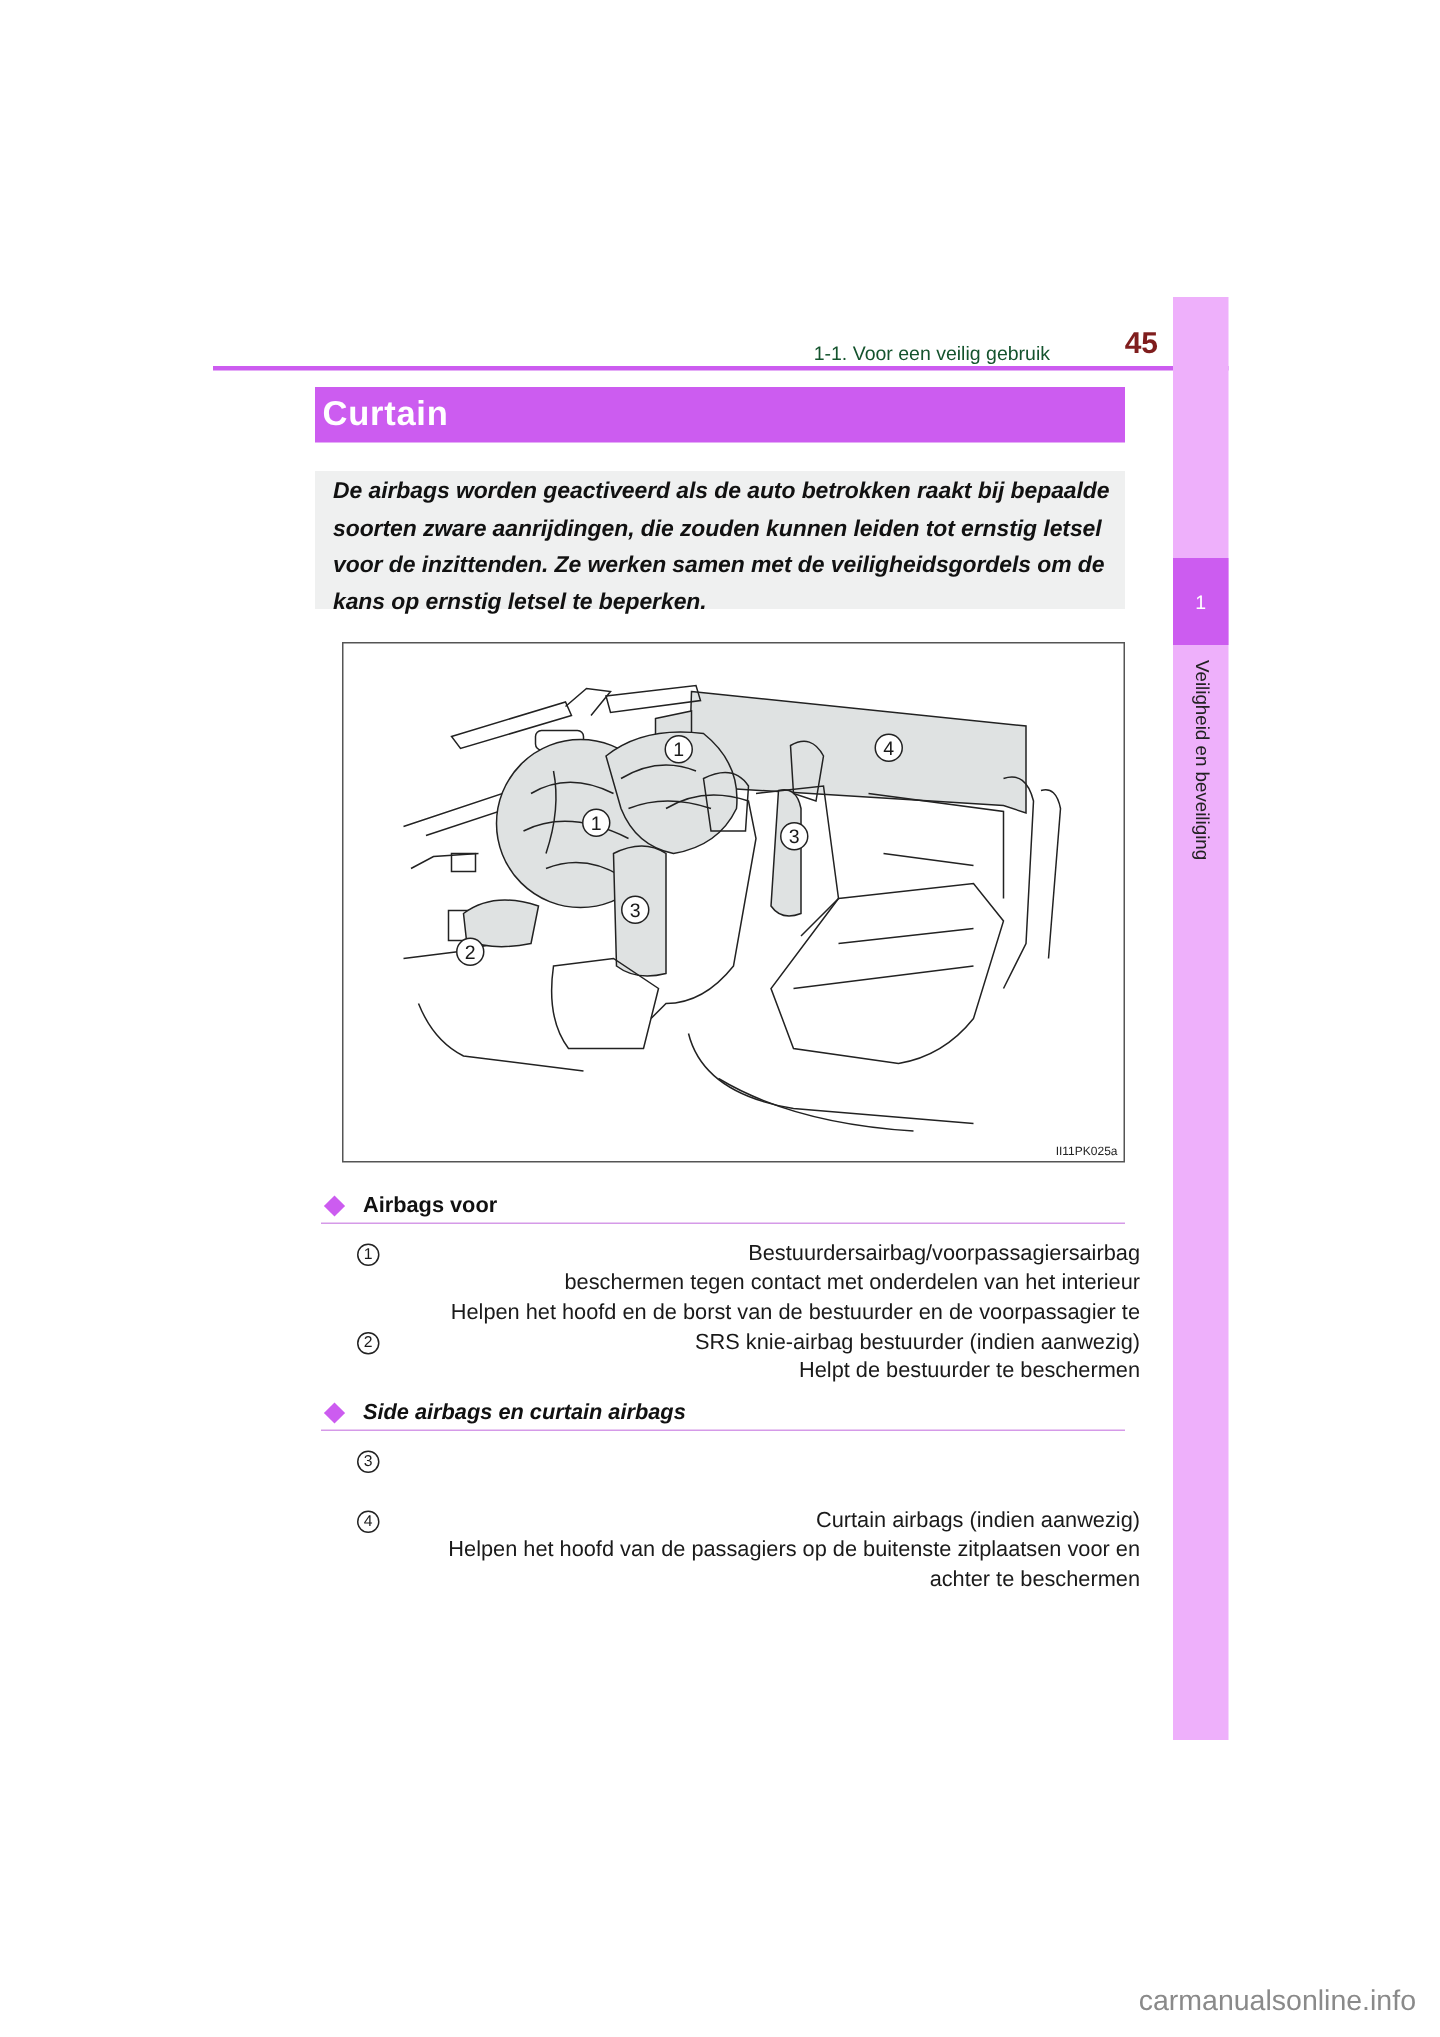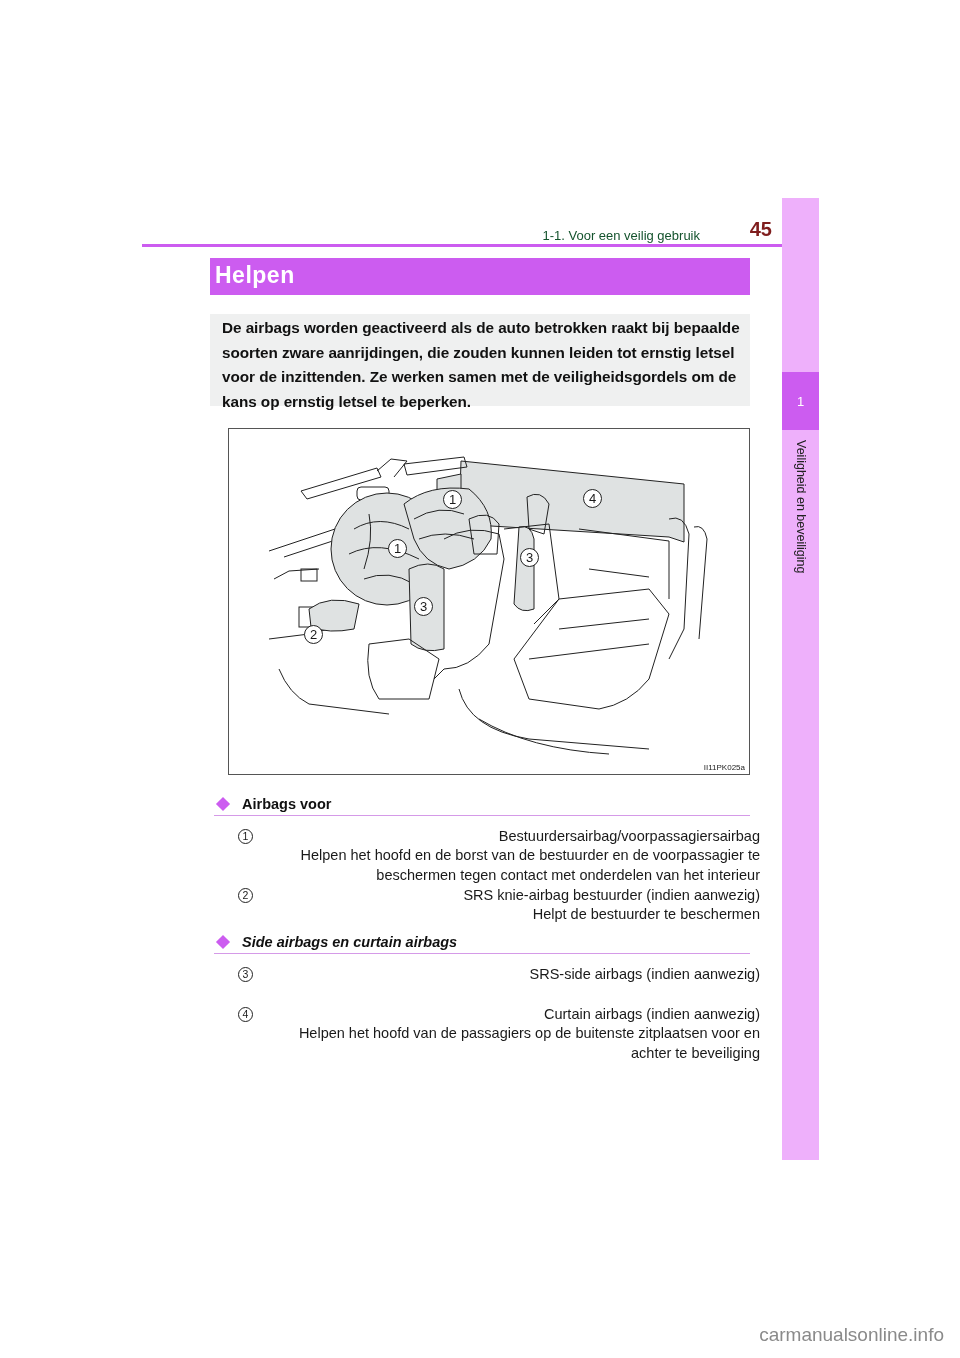--- a/index.html
+++ b/index.html
@@ -15,21 +15,21 @@
   .side-tab { position: absolute; left: 782px; top: 198px; width: 37px; height: 962px; background: #eeb0fb; }
   .side-tab-number { position: absolute; left: 0; top: 174px; width: 37px; height: 58px; background: #cc5cf0; color: #fff; font-size: 13px; display: flex; align-items: center; justify-content: center; }
   .side-tab-label { position: absolute; left: 4px; top: 242px; width: 29px; height: 150px; }
   .side-tab-label span { position: absolute; left: 50%; top: 0; transform-origin: 0 0; transform: rotate(90deg) translate(0, -50%); white-space: nowrap; font-size: 12.5px; color: #222; display:block; }
 
   
   .title-bar { position: absolute; left: 210px; top: 258px; width: 540px; height: 37px; background: #cc5cf0; }
   .title-bar h1 { position: absolute; left: 5px; top: 4px; font-size: 23px; font-weight: bold; color: #fff; letter-spacing: 0.5px; }
 
   
-  .intro-box { position: absolute; left: 210px; top: 314px; width: 540px; height: 92px; background: #eff0f0; padding: 2px 10px 0 12px; }
+  .intro-box { position: absolute; left: 210px; top: 314px; width: 540px; height: 92px; background: #eff0f0; padding: 2px 10px 0 12px; font-style: italic; }
   .intro-box p { font-size: 15.3px; font-weight: bold; line-height: 24.5px; color: #111; letter-spacing: -0.05px; }
 
   
   .figure { position: absolute; left: 228px; top: 428px; width: 522px; height: 347px; border: 1px solid #555; background: #fff; }
   .figure svg { position: absolute; left: 0; top: 0; }
   .figure-id { position: absolute; right: 4px; bottom: 2px; font-size: 8px; color: #222; margin-left: 20px; }
 
   
   .sec-head { position: absolute; left: 214px; width: 536px; height: 20px; border-bottom: 1.5px solid #d59ae8; }
   .sec-head .diamond { position: absolute; left: 4px; top: 3px; width: 10px; height: 10px; background: #cc5cf0; transform: rotate(45deg); }
@@ -50,21 +50,21 @@
 <div class="header-line"></div>
 
 <div class="side-tab">
   <div class="side-tab-number">1</div>
   <div class="side-tab-label">
     <span>Veiligheid en beveiliging</span>
   </div>
 </div>
 
 <div class="title-bar">
-  <h1>Helpen</h1>
+  <h1>Curtain</h1>
 </div>
 
 <div class="intro-box">
   <p>De airbags worden geactiveerd als de auto betrokken raakt bij bepaalde</p>
   <p>soorten zware aanrijdingen, die zouden kunnen leiden tot ernstig letsel</p>
   <p>voor de inzittenden. Ze werken samen met de veiligheidsgordels om de</p>
   <p>kans op ernstig letsel te beperken.</p>
 </div>
 
 <div class="figure">
@@ -126,44 +126,43 @@
 </div>
 
 <div class="sec-head" style="top:796px;">
   <span class="diamond"></span>
   <span class="label">Airbags voor</span>
 </div>
 <div class="item" style="top:827px;">
   <span class="num">1</span>
   <div class="text">
     <div>Bestuurdersairbag/voorpassagiersairbag</div>
+    <div>beschermen tegen contact met onderdelen van het interieur</div>
     <div>Helpen het hoofd en de borst van de bestuurder en de voorpassagier te</div>
-    <div>beschermen tegen contact met onderdelen van het interieur</div>
   </div>
 </div>
 <div class="item" style="top:886px;">
   <span class="num">2</span>
   <div class="text">
     <div>SRS knie-airbag bestuurder (indien aanwezig)</div>
     <div>Helpt de bestuurder te beschermen</div>
   </div>
 </div>
 
 <div class="sec-head" style="top:934px;font-style:italic;">
   <span class="diamond"></span>
   <span class="label">Side airbags en curtain airbags</span>
 </div>
 <div class="item" style="top:965px;">
   <span class="num">3</span>
   <div class="text">
-    <div>SRS-side airbags (indien aanwezig)</div>
   </div>
 </div>
 <div class="item" style="top:1005px;">
   <span class="num">4</span>
   <div class="text">
     <div>Curtain airbags (indien aanwezig)</div>
     <div>Helpen het hoofd van de passagiers op de buitenste zitplaatsen voor en</div>
-    <div>achter te beveiliging</div>
+    <div>achter te beschermen</div>
   </div>
 </div>
 
 <div class="watermark">carmanualsonline.info</div>
 
 </body></html>

